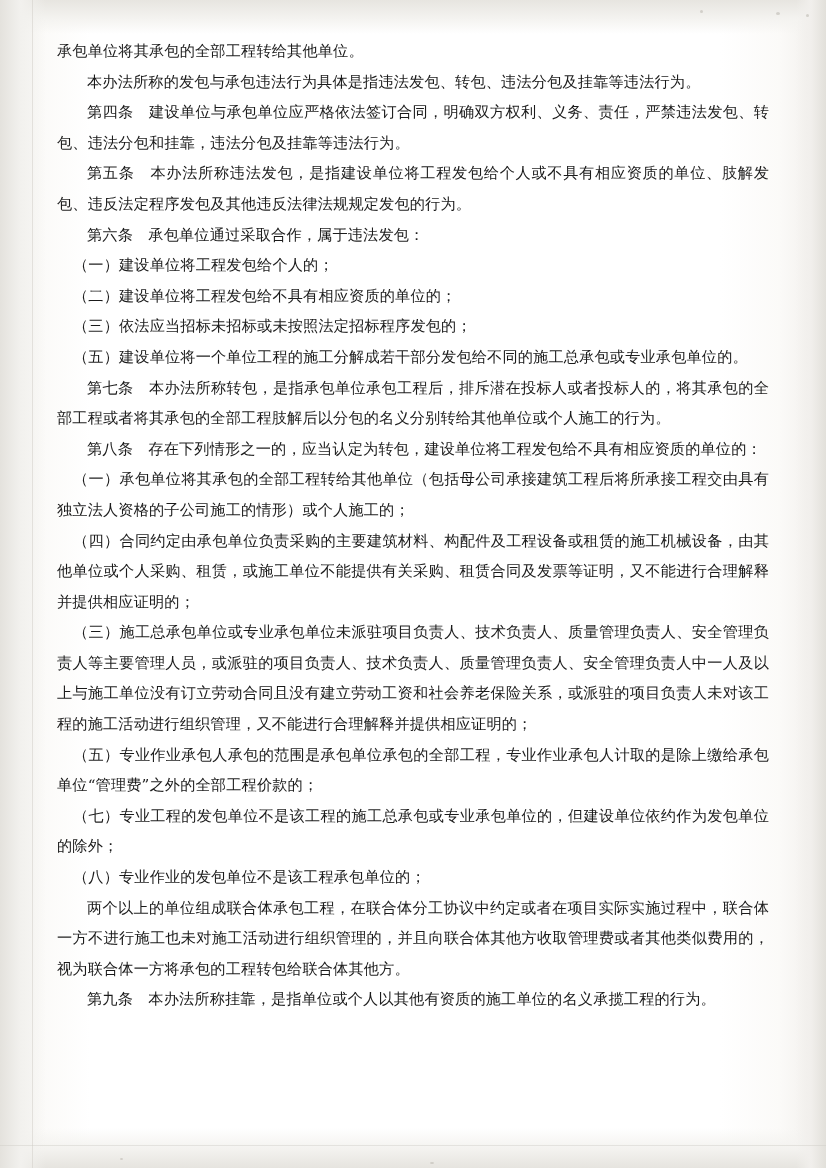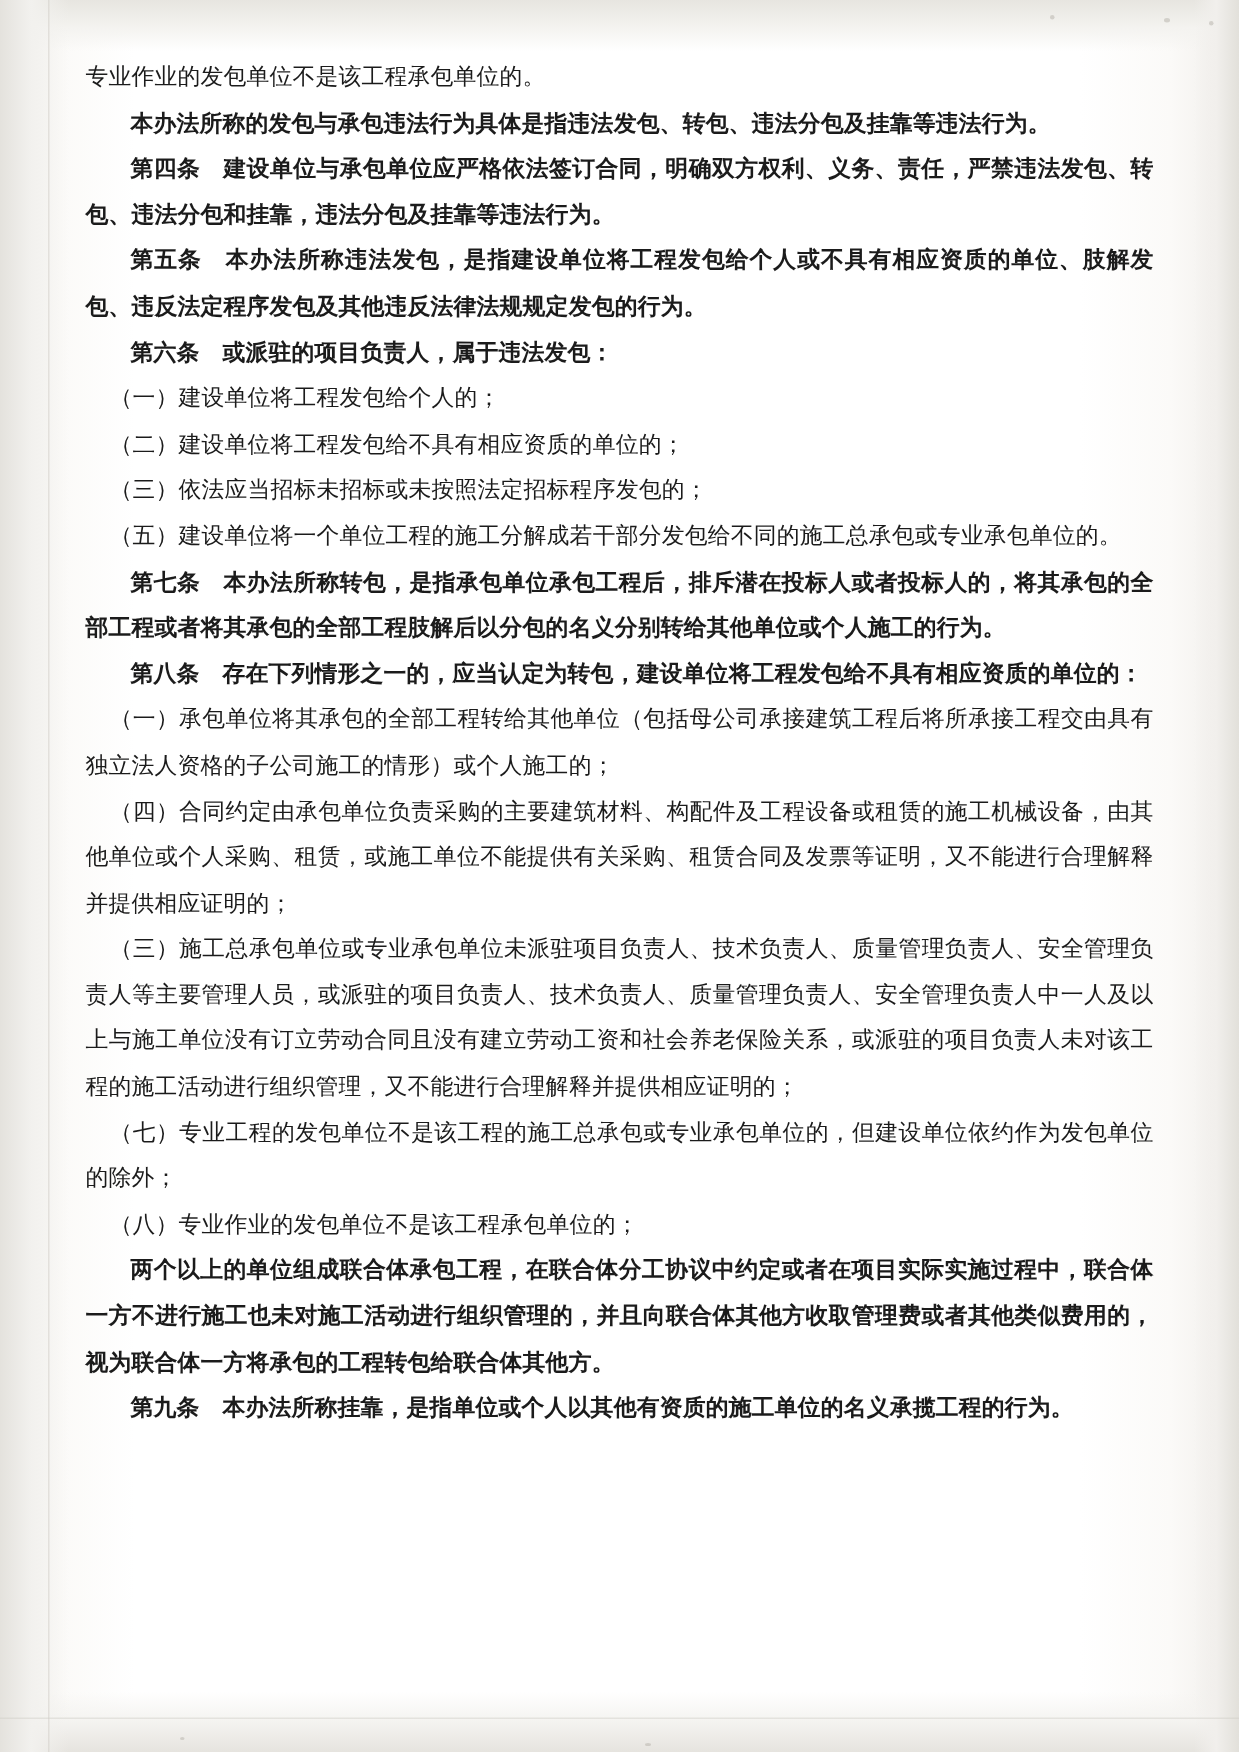--- a/index.html
+++ b/index.html
@@ -75,21 +75,20 @@
     text-align: justify;
     text-justify: inter-character;
   }
   .para {
     margin: 0;
     text-indent: 0;
     white-space: normal;
   }
   .para.indent {
     text-indent: 30px;
-    font-weight: bold;
   }
   .para.hang {
     text-indent: 16px;
   }
 </style>
 </head>
 <body>
 
 <div id="page">
 
@@ -101,33 +100,34 @@
   <div class="hairline" style="left:32px; top:0; width:1px; height:1168px; opacity:.5;"></div>
   <div class="hairline" style="left:0; bottom:22px; width:826px; height:1px; opacity:.45;"></div>
 
   <div class="speck" style="left:700px; top:10px; width:3px; height:3px;"></div>
   <div class="speck" style="left:776px; top:12px; width:4px; height:3px;"></div>
   <div class="speck" style="left:806px; top:14px; width:3px; height:3px;"></div>
   <div class="speck" style="left:120px; top:1158px; width:3px; height:2px;"></div>
   <div class="speck" style="left:430px; top:1162px; width:4px; height:2px;"></div>
 
   <div class="doc-body">
-    <p class="para">专业作业的发包单位不是该工程承包单位的。</p>
+    <p class="para">承包单位将其承包的全部工程转给其他单位。</p>
     <p class="para indent">本办法所称的发包与承包违法行为具体是指违法发包、转包、违法分包及挂靠等违法行为。</p>
     <p class="para indent">第四条　建设单位与承包单位应严格依法签订合同，明确双方权利、义务、责任，严禁违法发包、转包、违法分包和挂靠，违法分包及挂靠等违法行为。</p>
     <p class="para indent">第五条　本办法所称违法发包，是指建设单位将工程发包给个人或不具有相应资质的单位、肢解发包、违反法定程序发包及其他违反法律法规规定发包的行为。</p>
-    <p class="para indent">第六条　或派驻的项目负责人，属于违法发包：</p>
+    <p class="para indent">第六条　承包单位通过采取合作，属于违法发包：</p>
     <p class="para hang">（一）建设单位将工程发包给个人的；</p>
     <p class="para hang">（二）建设单位将工程发包给不具有相应资质的单位的；</p>
     <p class="para hang">（三）依法应当招标未招标或未按照法定招标程序发包的；</p>
     <p class="para hang">（五）建设单位将一个单位工程的施工分解成若干部分发包给不同的施工总承包或专业承包单位的。</p>
     <p class="para indent">第七条　本办法所称转包，是指承包单位承包工程后，排斥潜在投标人或者投标人的，将其承包的全部工程或者将其承包的全部工程肢解后以分包的名义分别转给其他单位或个人施工的行为。</p>
     <p class="para indent">第八条　存在下列情形之一的，应当认定为转包，建设单位将工程发包给不具有相应资质的单位的：</p>
     <p class="para hang">（一）承包单位将其承包的全部工程转给其他单位（包括母公司承接建筑工程后将所承接工程交由具有独立法人资格的子公司施工的情形）或个人施工的；</p>
     <p class="para hang">（四）合同约定由承包单位负责采购的主要建筑材料、构配件及工程设备或租赁的施工机械设备，由其他单位或个人采购、租赁，或施工单位不能提供有关采购、租赁合同及发票等证明，又不能进行合理解释并提供相应证明的；</p>
     <p class="para hang">（三）施工总承包单位或专业承包单位未派驻项目负责人、技术负责人、质量管理负责人、安全管理负责人等主要管理人员，或派驻的项目负责人、技术负责人、质量管理负责人、安全管理负责人中一人及以上与施工单位没有订立劳动合同且没有建立劳动工资和社会养老保险关系，或派驻的项目负责人未对该工程的施工活动进行组织管理，又不能进行合理解释并提供相应证明的；</p>
+    <p class="para hang">（五）专业作业承包人承包的范围是承包单位承包的全部工程，专业作业承包人计取的是除上缴给承包单位“管理费”之外的全部工程价款的；</p>
     <p class="para hang">（七）专业工程的发包单位不是该工程的施工总承包或专业承包单位的，但建设单位依约作为发包单位的除外；</p>
     <p class="para hang">（八）专业作业的发包单位不是该工程承包单位的；</p>
     <p class="para indent">两个以上的单位组成联合体承包工程，在联合体分工协议中约定或者在项目实际实施过程中，联合体一方不进行施工也未对施工活动进行组织管理的，并且向联合体其他方收取管理费或者其他类似费用的，视为联合体一方将承包的工程转包给联合体其他方。</p>
     <p class="para indent">第九条　本办法所称挂靠，是指单位或个人以其他有资质的施工单位的名义承揽工程的行为。</p>
   </div>
 
 </div>
 
 </body></html>

